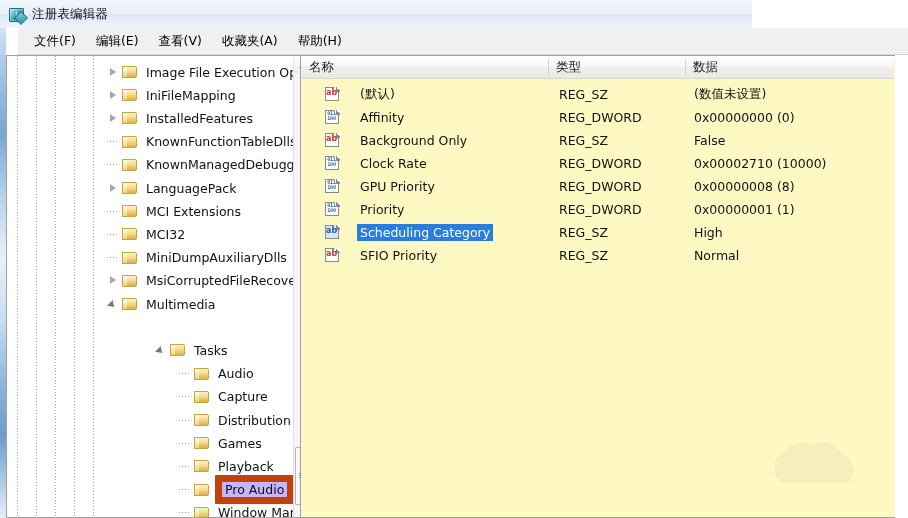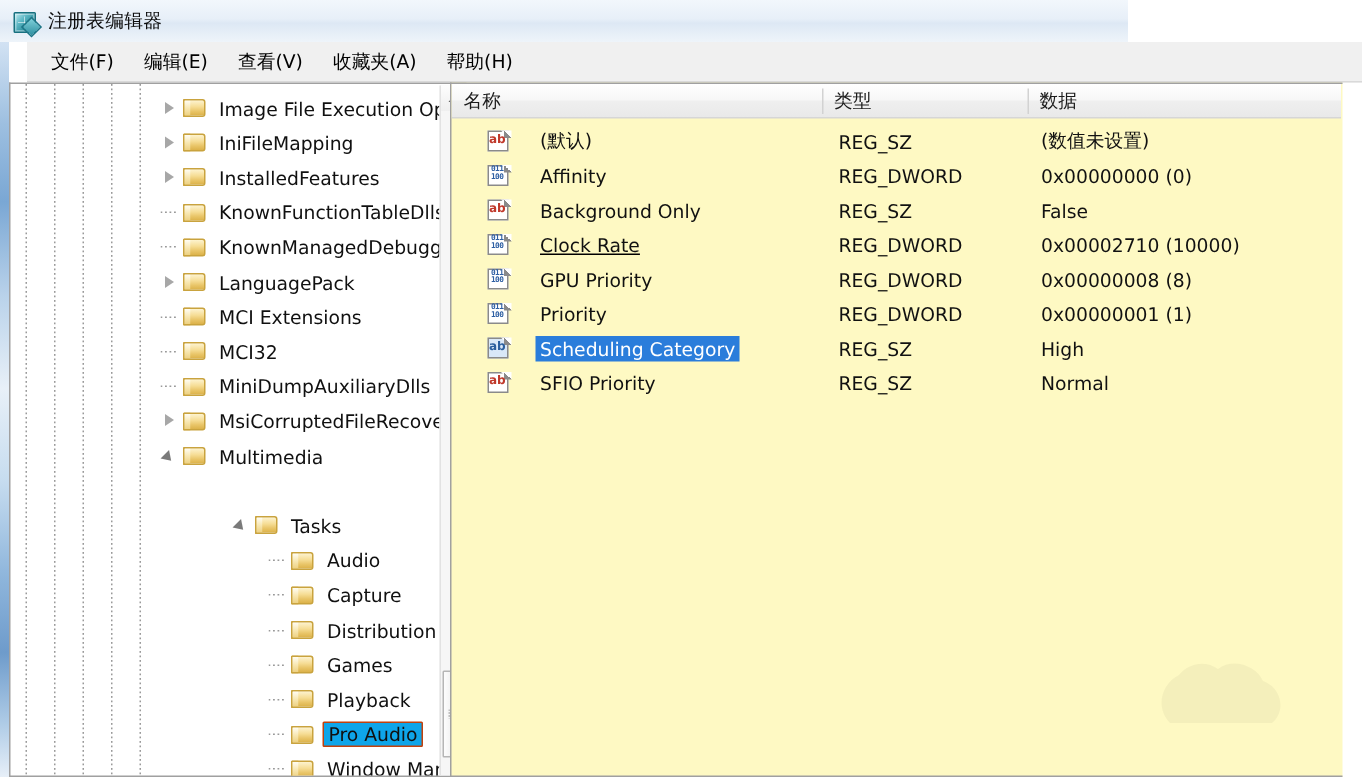--- a/index.html
+++ b/index.html
@@ -120,21 +120,21 @@
   .folder .spine{
     position:absolute;left:0px;top:1px;width:5px;height:12px;border-radius:1px 0 0 1px;
     background:linear-gradient(180deg,#fffdf4 0%,#f8e8b4 50%,#edd182 100%);
     border:1px solid #c9a33e;border-right:none;box-sizing:border-box;
   }
   .node-label{
     font-size:12.5px;color:#101010;padding:1px 3px;
     font-family:"DejaVu Sans","Liberation Sans",sans-serif;
   }
   .node.selected .node-label{
-    background:#0ea5e9;border:1px solid #c2410c;padding:0px 3px;border-radius:1px;
+    background:#c4b5fd;border:7px solid #c2410c;padding:0px 3px;border-radius:1px;
   }
 
   
   .tree-sb{
     position:absolute;right:1px;top:1px;width:17px;height:461px;
     background:#f6f6f6;border-left:1px solid #e2e2e2;box-sizing:border-box;
   }
   .sb-arrow{
     position:absolute;left:0;width:17px;height:17px;
     background:linear-gradient(180deg,#fdfdfd,#efefef);
@@ -444,21 +444,21 @@
         <div class="vrow" style="top: 73px;">
           <div class="vicon">
             <div class="page"></div>
             <div class="corner"></div>
             <div class="ab">ab</div>
           </div>
           <div class="vname">Background Only</div>
           <div class="vtype">REG_SZ</div>
           <div class="vdata">False</div>
         </div>
-        <div class="vrow" style="top: 96px; text-decoration: underline;">
+        <div class="vrow" style="top: 96px;">
           <div class="vicon">
             <div class="page"></div>
             <div class="corner"></div>
             <div class="bits">011<br>100</div>
           </div>
           <div class="vname">Clock Rate</div>
           <div class="vtype">REG_DWORD</div>
           <div class="vdata">0x00002710 (10000)</div>
         </div>
         <div class="vrow" style="top: 119px;">

